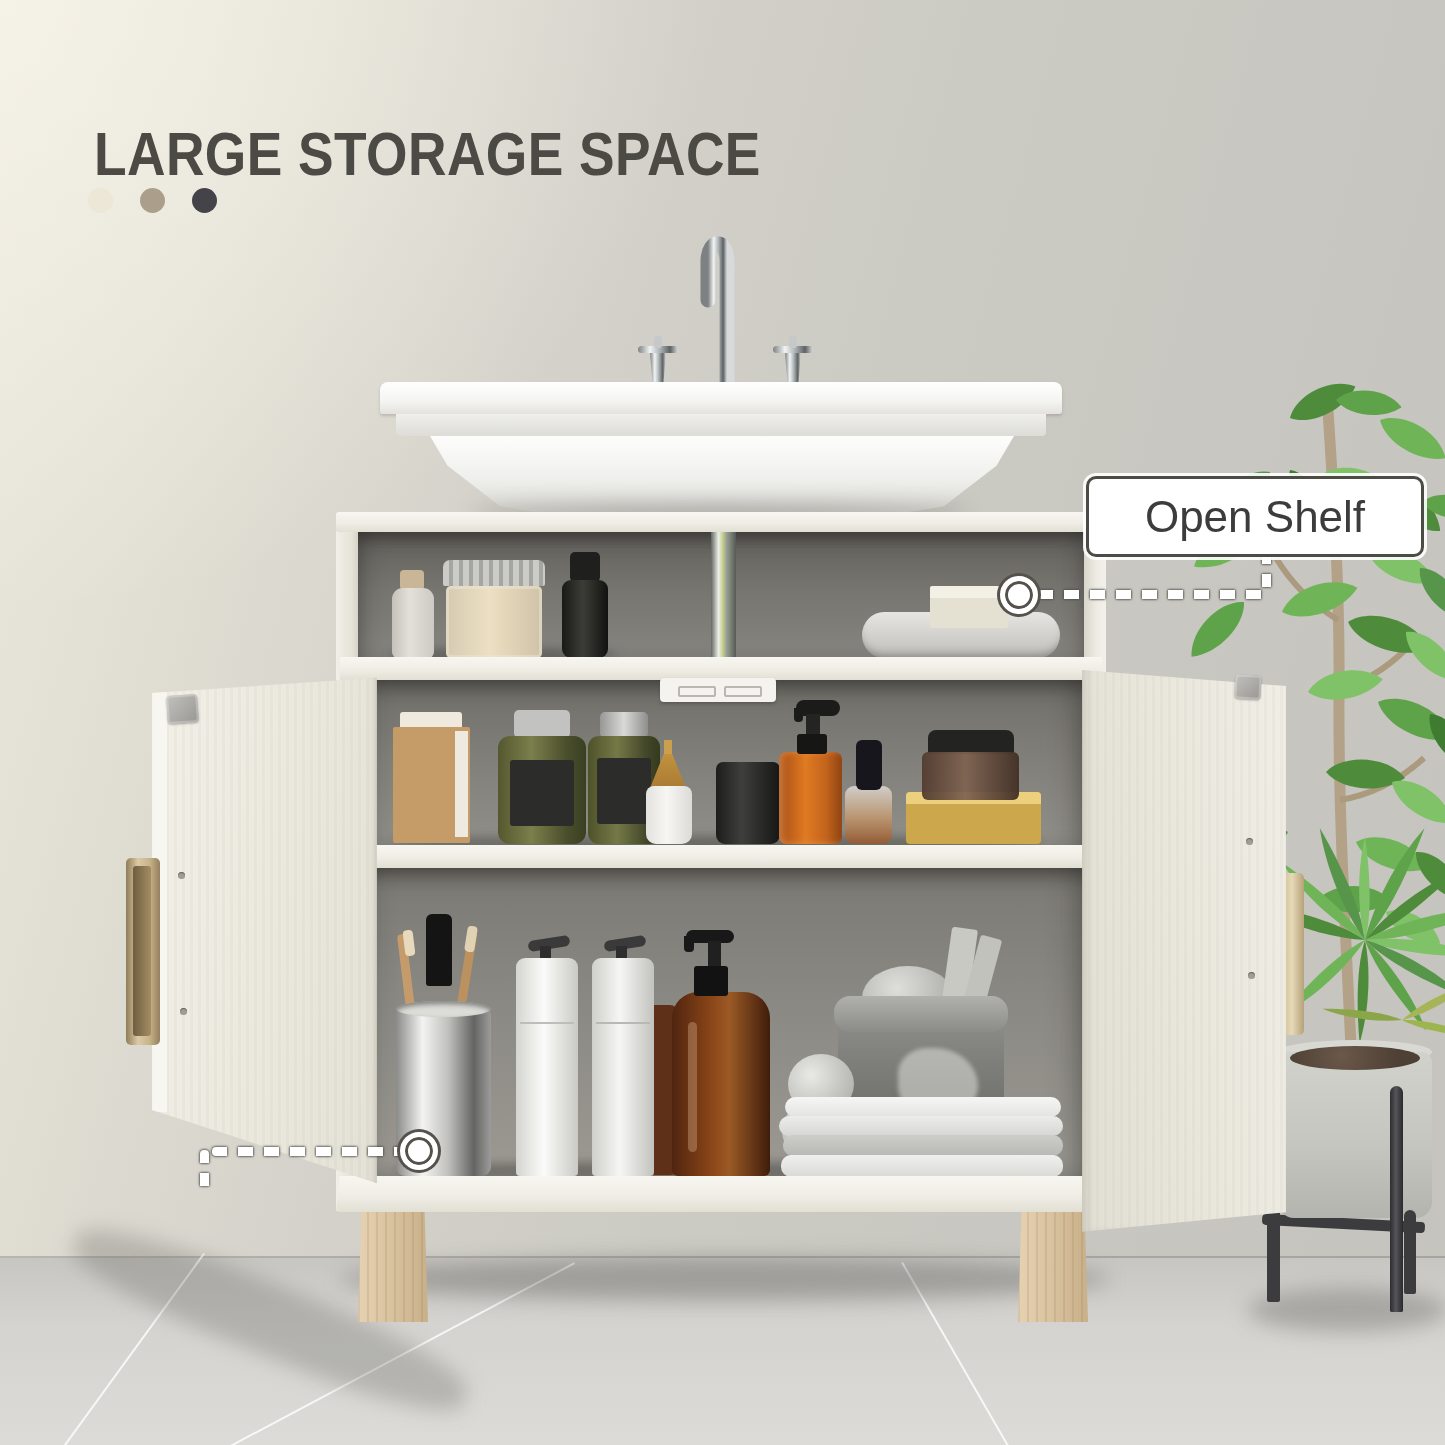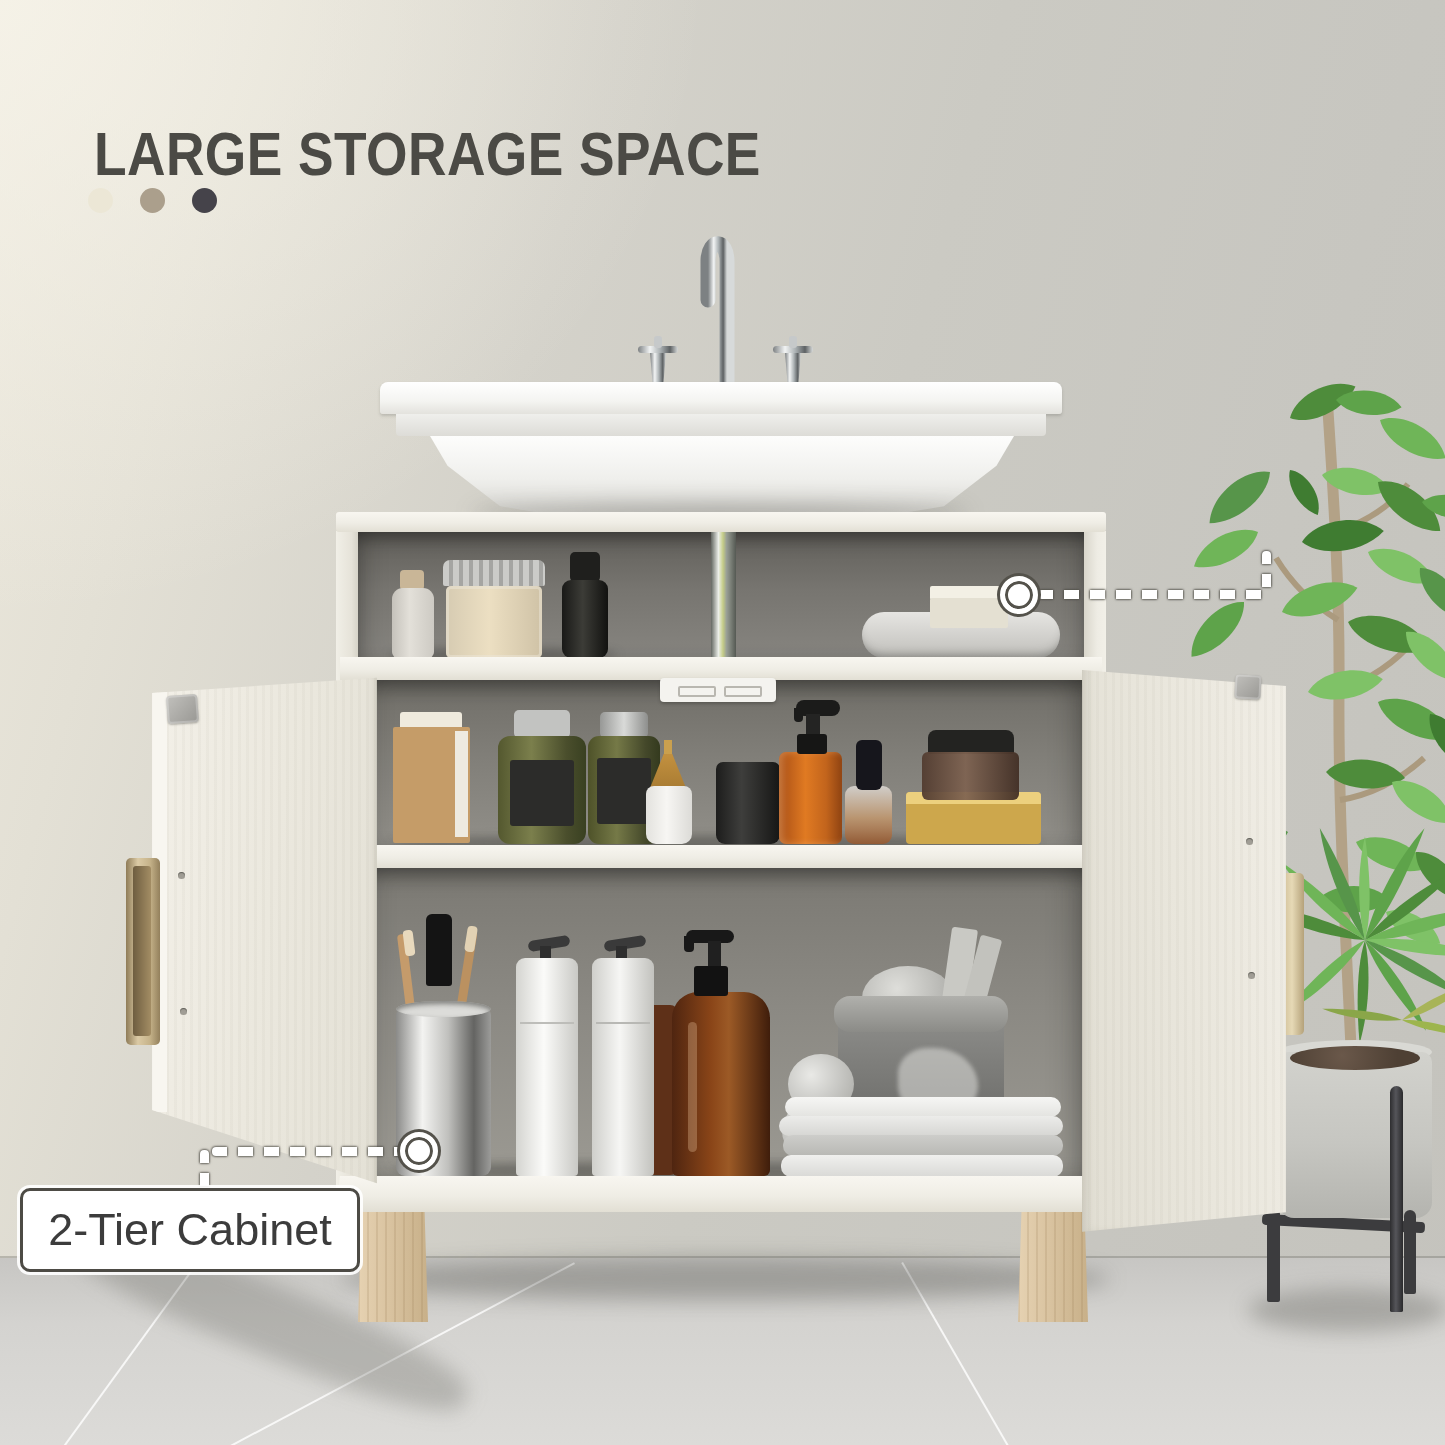--- a/index.html
+++ b/index.html
@@ -293,19 +293,19 @@
     <div class="grain"></div>
   </div>
   <div class="hinge" style="left:1235px;top:675px;width:26px;height:24px;transform:rotate(3deg);"></div>
   <div class="screw" style="left:1246px;top:838px;"></div>
   <div class="screw" style="left:1248px;top:972px;"></div>
   <div class="handle" style="left:1280px;top:873px;width:24px;height:162px;background:linear-gradient(90deg,#cbb991,#e6d9b6 50%,#b5a27a);z-index:39;"></div>
 
   <div class="marker" style="left:1000px;top:576px;"></div>
   <div class="dash-h" style="left:1038px;top:590px;width:230px;"></div>
   <div class="dash-v" style="left:1262px;top:551px;height:46px;"></div>
+  <div class="callout" style="left:1086px;top:476px;width:332px;height:75px;font-size:44px;">Open Shelf</div>
 
   <div class="marker" style="left:400px;top:1132px;"></div>
   <div class="dash-h" style="left:212px;top:1147px;width:192px;"></div>
   <div class="dash-v" style="left:200px;top:1150px;height:40px;"></div>
-  <div class="callout" style="left:20px;top:1188px;width:334px;height:78px;font-size:45px;">2-Tier Cabinet</div>
 
 </div>
 
 </body></html>

